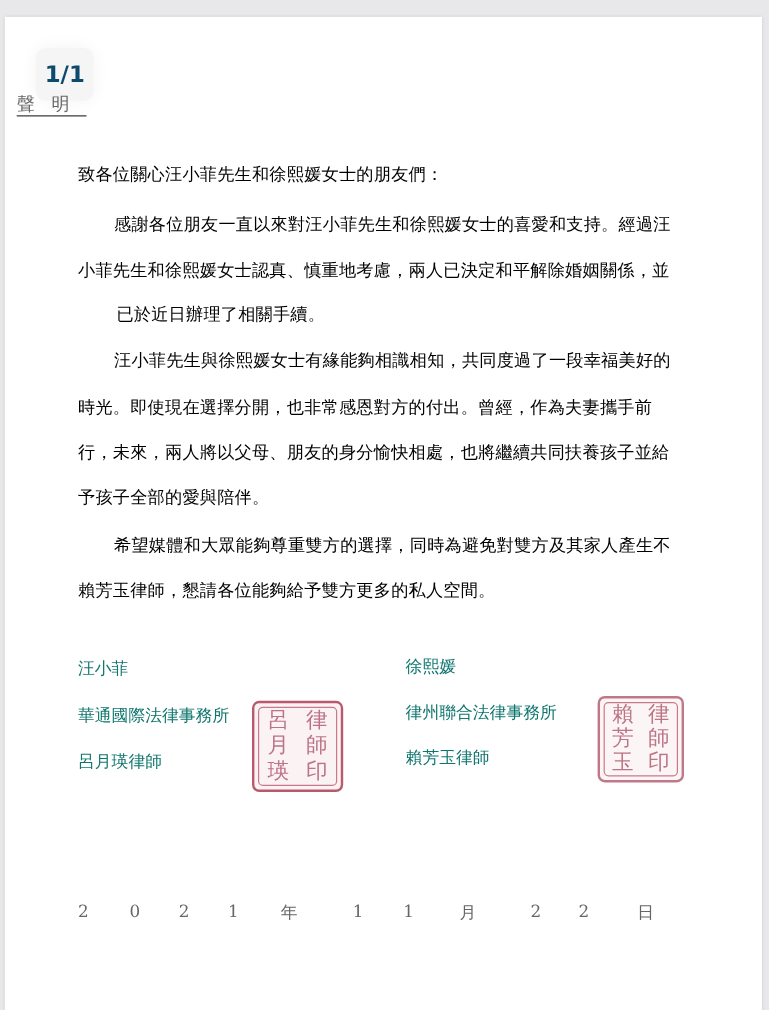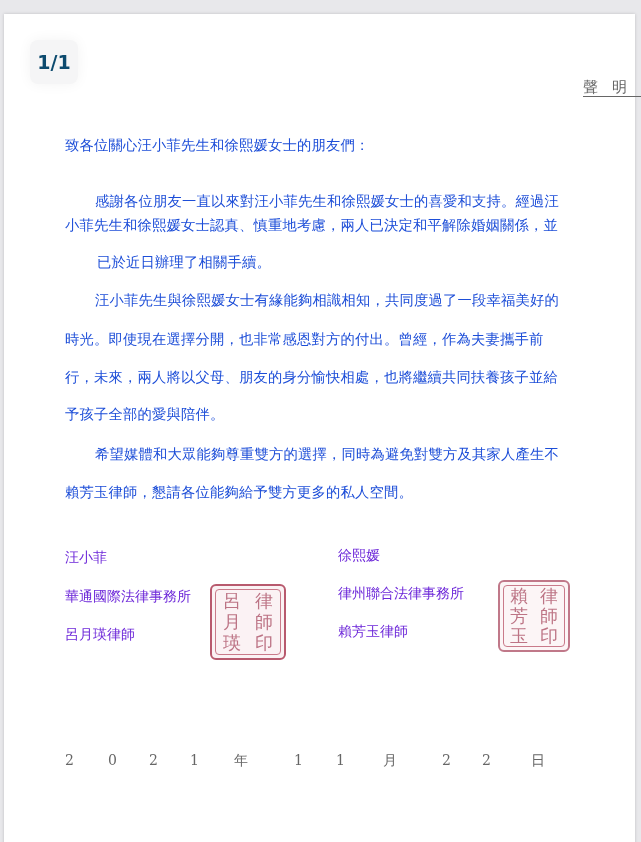--- a/index.html
+++ b/index.html
@@ -17,30 +17,30 @@
   }
   .page-indicator {
     position:absolute; left:30px; top:40px; width:48px; height:44px;
     background:#f5f5f6; border-radius:8px;
     display:flex; align-items:center; justify-content:center;
     font-family:"DejaVu Sans","Liberation Sans",sans-serif;
     font-weight:bold; font-size:19px; color:#0c4a6e;
     box-shadow:0 0 14px rgba(0,0,0,0.05);
   }
   .title {
-    position:absolute; left:0; width:641px; top:78px; text-align:right;
-    font-size:15px; color:#666; letter-spacing:14px; padding-left:30px; box-sizing:border-box;
+    position:absolute; left:0; width:641px; top:78px; text-align:left;
+    font-size:15px; color:#666; letter-spacing:14px; padding-left:14px; box-sizing:border-box;
   }
   .title span { text-decoration:underline; text-underline-offset:4px; }
   .line {
-    position:absolute; font-size:14.3px; color:#1d4ed8; white-space:nowrap;
+    position:absolute; font-size:14.3px; color:#000000; white-space:nowrap;
     letter-spacing:0.2px;
   }
   .sig {
-    position:absolute; font-size:14px; color:#6d28d9; white-space:nowrap;
+    position:absolute; font-size:14px; color:#0f766e; white-space:nowrap;
   }
   .seal {
     position:absolute; border:2px solid #b85a6e; border-radius:6px;
     background:#fbf2f4; box-sizing:border-box;
     display:grid; grid-template-columns:1fr 1fr; grid-template-rows:1fr 1fr 1fr;
     padding:4px; color:#a84a60; font-size:18px; line-height:1; 
     font-family:"DejaVu Serif",serif;
   }
   .seal .inner { border:1px solid #c97a8a; position:absolute; inset:3px; border-radius:4px; }
   .seal div.ch { display:flex; align-items:center; justify-content:center; opacity:0.75; }
@@ -52,21 +52,21 @@
 <body>
 
 <div class="paper"></div>
 
 <div class="page-indicator">1/1</div>
 
 <div class="title"><span><span>聲</span><span>明</span></span></div>
 
 <div class="line" style="left:65px; top:136px;">致各位關心汪小菲先生和徐熙媛女士的朋友們：</div>
 
-<div class="line" style="left:95px; top:178px;margin-top:14px;">感謝各位朋友一直以來對汪小菲先生和徐熙媛女士的喜愛和支持。經過汪</div>
+<div class="line" style="left:95px; top:178px;">感謝各位朋友一直以來對汪小菲先生和徐熙媛女士的喜愛和支持。經過汪</div>
 <div class="line" style="left:65px; top:216px;">小菲先生和徐熙媛女士認真、慎重地考慮，兩人已決定和平解除婚姻關係，並</div>
 <div class="line" style="left:65px; top:253px;margin-left:32px;">已於近日辦理了相關手續。</div>
 
 <div class="line" style="left:95px; top:291px;">汪小菲先生與徐熙媛女士有緣能夠相識相知，共同度過了一段幸福美好的</div>
 <div class="line" style="left:65px; top:330px;">時光。即使現在選擇分開，也非常感恩對方的付出。曾經，作為夫妻攜手前</div>
 <div class="line" style="left:65px; top:368px;">行，未來，兩人將以父母、朋友的身分愉快相處，也將繼續共同扶養孩子並給</div>
 <div class="line" style="left:65px; top:405px;">予孩子全部的愛與陪伴。</div>
 
 <div class="line" style="left:95px; top:445px;text-align:center;">希望媒體和大眾能夠尊重雙方的選擇，同時為避免對雙方及其家人產生不</div>
 <div class="line" style="left:65px; top:483px;">賴芳玉律師，懇請各位能夠給予雙方更多的私人空間。</div>

